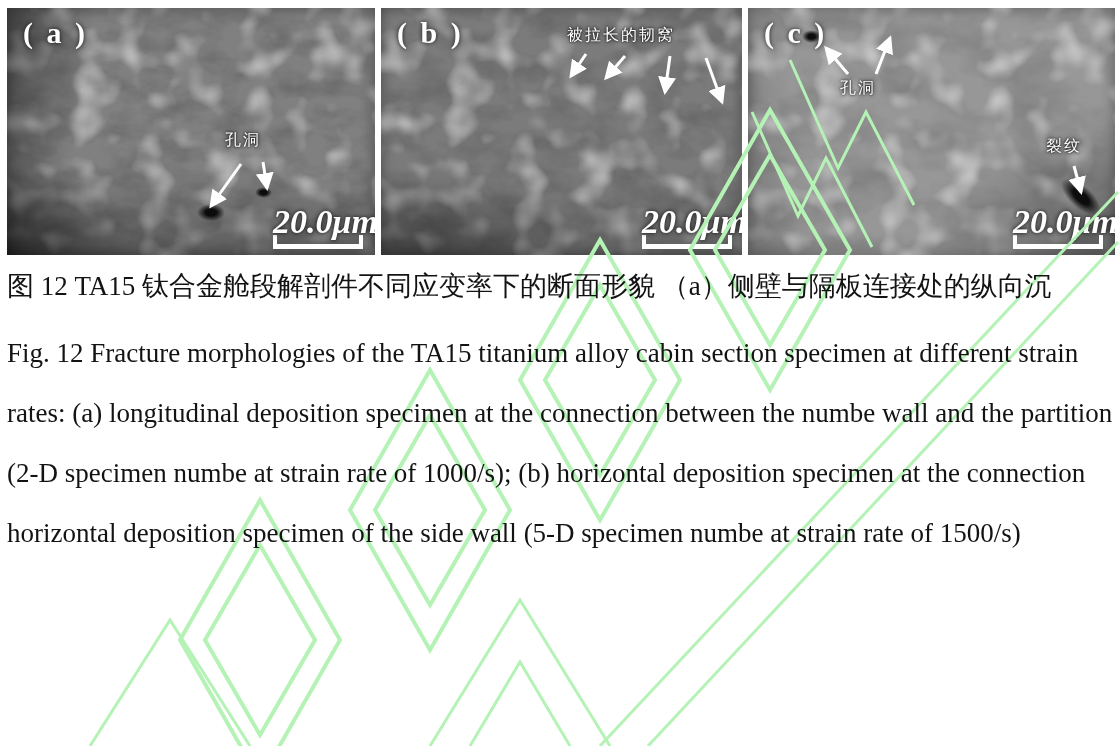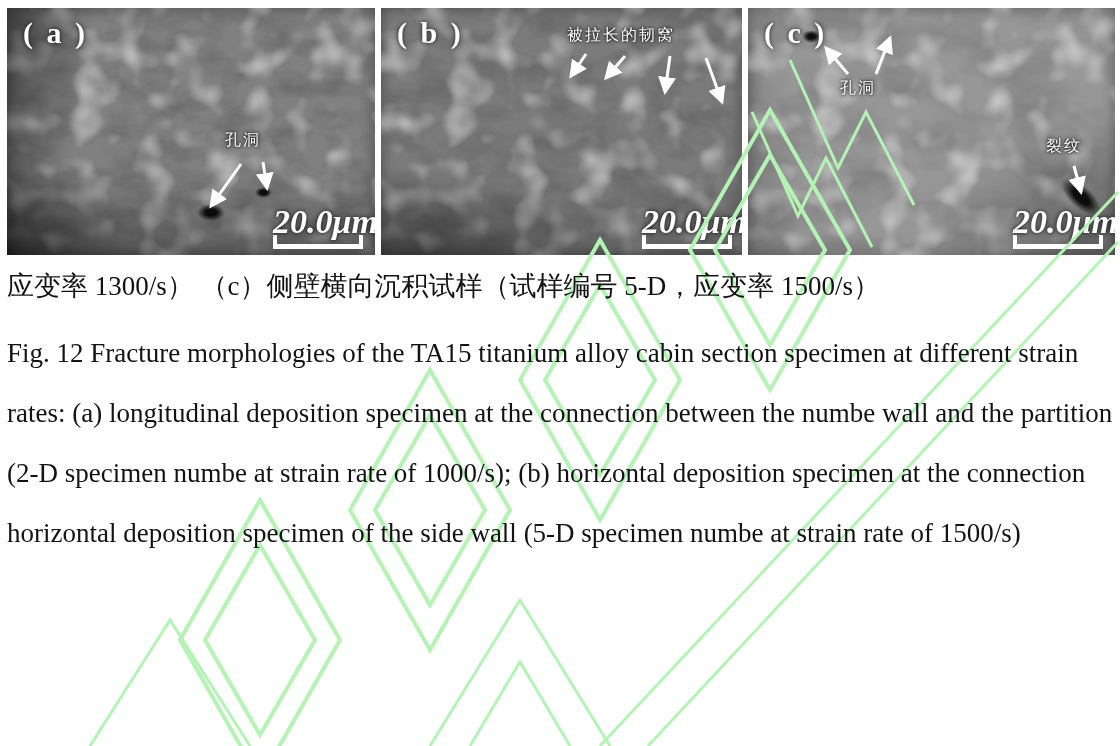--- a/index.html
+++ b/index.html
@@ -161,21 +161,21 @@
       <line x1="600" y1="746" x2="1118" y2="192" stroke-width="3"></line>
       <line x1="648" y1="746" x2="1118" y2="242" stroke-width="3"></line>
 
       <polyline points="430,746 520,600 610,746" stroke-width="3"></polyline>
       <polyline points="470,746 520,662 570,746" stroke-width="3"></polyline>
       <polyline points="90,746 170,620 250,746" stroke-width="3"></polyline>
     </g>
   </svg>
 
   <div class="captions">
-    <div class="cn-line">应变率 1300/s） （c）侧壁横向沉积试样（试样编号 5-D，应变率 1500/s）</div>
+    <div class="cn-line">图 12  TA15 钛合金舱段解剖件不同应变率下的断面形貌 （a）侧壁与隔板连接处的纵向沉</div>
     <div class="en-block">
       <div class="en-line">Fig. 12 Fracture morphologies of the TA15 titanium alloy cabin section specimen at different strain</div>
       <div class="en-line">rates: (a) longitudinal deposition specimen at the connection between the numbe wall and the partition</div>
       <div class="en-line">(2-D specimen numbe at strain rate of 1000/s); (b) horizontal deposition specimen at the connection</div>
       <div class="en-line">horizontal deposition specimen of the side wall (5-D specimen numbe at strain rate of 1500/s)</div>
     </div>
   </div>
 
 </div>
 

